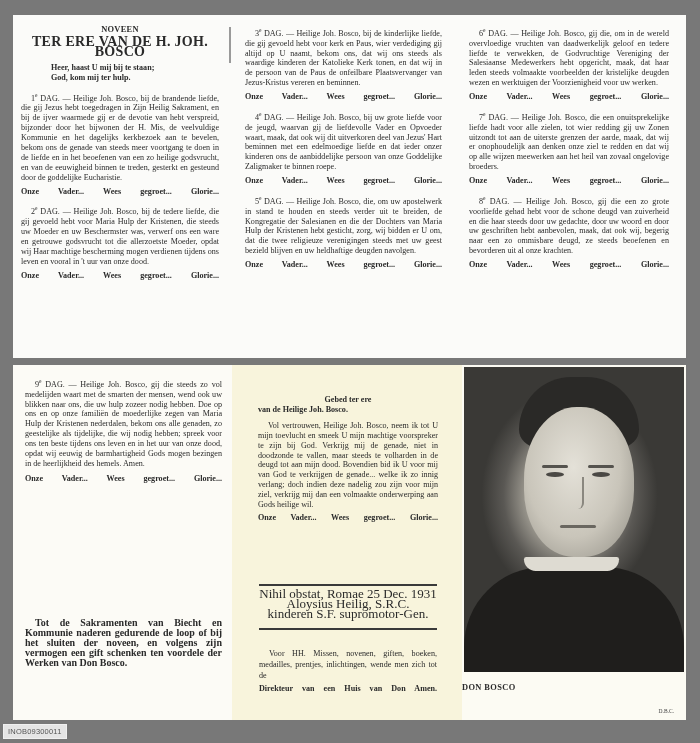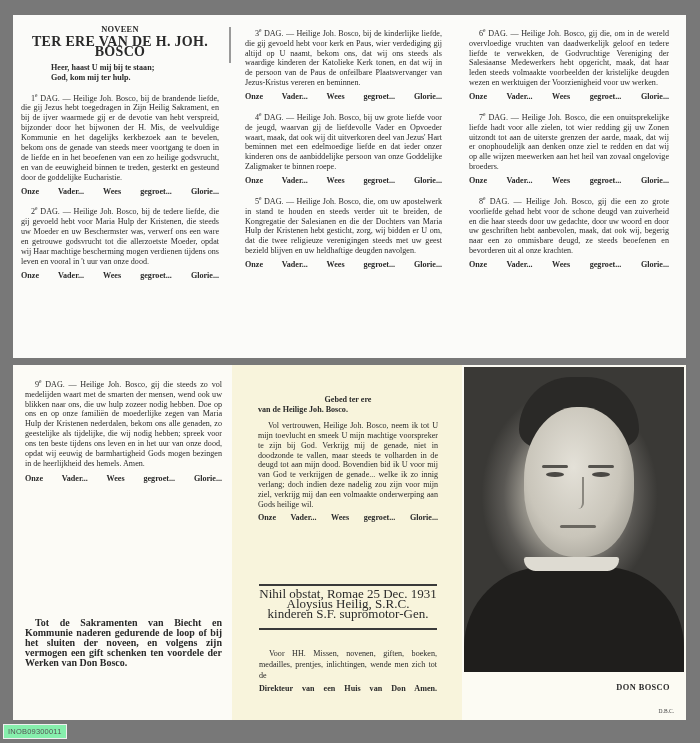--- a/index.html
+++ b/index.html
@@ -44,23 +44,23 @@
   #portrait { position:absolute; left:2px; top:2px; width:220px; height:305px; overflow:hidden;
     background: radial-gradient(ellipse 40% 35% at 48% 42%, #cfcbc0 0%, #b3afa4 40%, #5a5854 75%, #3a3936 100%); }
   #portrait .hair { position:absolute; left:55px; top:10px; width:120px; height:70px; border-radius:60px 60px 20px 20px; background:#2a2927; }
   #portrait .face { position:absolute; left:60px; top:40px; width:110px; height:150px; border-radius:48% 48% 45% 45%; background:radial-gradient(ellipse at 45% 40%, #e4e1d8 0%, #c9c5ba 55%, #8e8b82 100%); }
   #portrait .eye { position:absolute; top:105px; width:18px; height:5px; border-radius:50%; background:#4a4844; }
   #portrait .brow { position:absolute; top:98px; width:26px; height:3px; border-radius:2px; background:#55534e; }
   #portrait .nose { position:absolute; left:108px; top:110px; width:10px; height:32px; border-right:2px solid #8a877f; border-radius:0 0 6px 0; }
   #portrait .mouth { position:absolute; left:96px; top:158px; width:36px; height:3px; background:#6a6760; border-radius:3px; }
   #portrait .collar { position:absolute; left:60px; top:190px; width:95px; height:14px; background:#dedbd2; border-radius:6px 6px 30px 30px; }
   #portrait .body { position:absolute; left:0; top:200px; width:220px; height:110px; background:#1f1e1c; border-radius:80px 80px 0 0; }
-  #caption { position:absolute; left:0; width:208px; top:318px; text-align:right; font-weight:bold; font-size:8.4px; letter-spacing:0.4px; }
+  #caption { position:absolute; left:0; width:208px; top:318px; text-align:left; font-weight:bold; font-size:8.4px; letter-spacing:0.4px; }
   #printer { position:absolute; right:12px; top:343px; font-size:5.5px; color:#444; }
-  #catalog-label { position:absolute; left:3px; top:724px; background:#86efac; color:#555; font-family:"Liberation Sans", sans-serif; font-size:7.5px; padding:2px 4px; border:1px solid #f0f0f0; letter-spacing:0.2px; }
+  #catalog-label { position:absolute; left:3px; top:724px; background:#e5e5e5; color:#555; font-family:"Liberation Sans", sans-serif; font-size:7.5px; padding:2px 4px; border:1px solid #f0f0f0; letter-spacing:0.2px; }
 </style>
 </head>
 <body>
 
 <div class="card" id="top-card">
   <div class="fold-line"></div>
 
   <div class="col" id="col1">
     <p class="title1">NOVEEN</p>
     <p class="title2">TER ERE VAN DE H. JOH. BOSCO</p>

